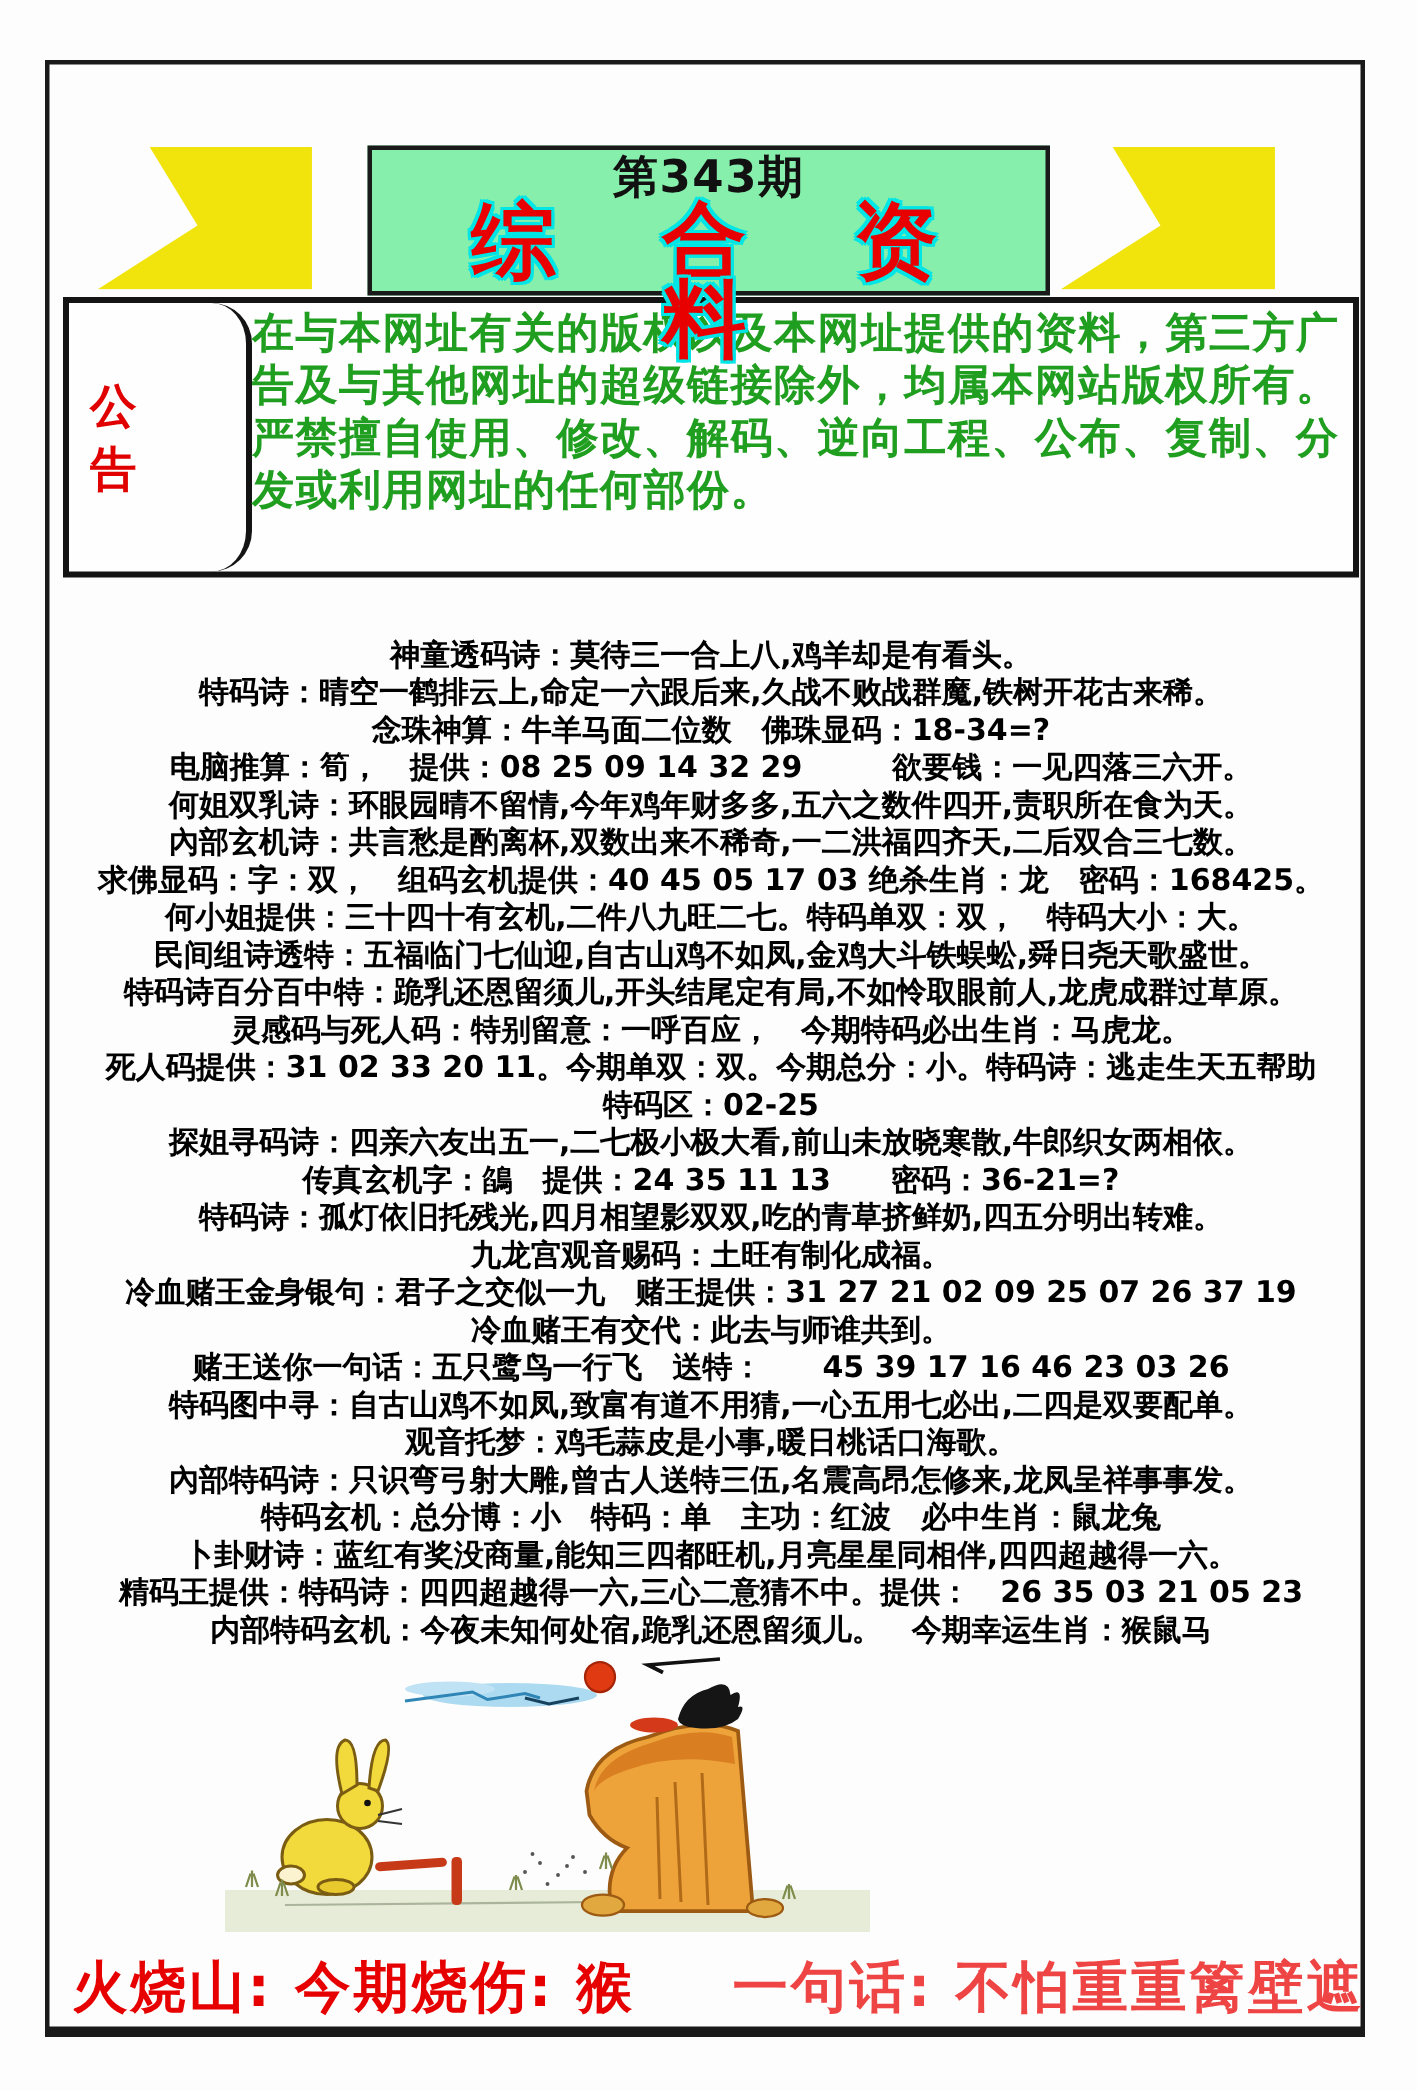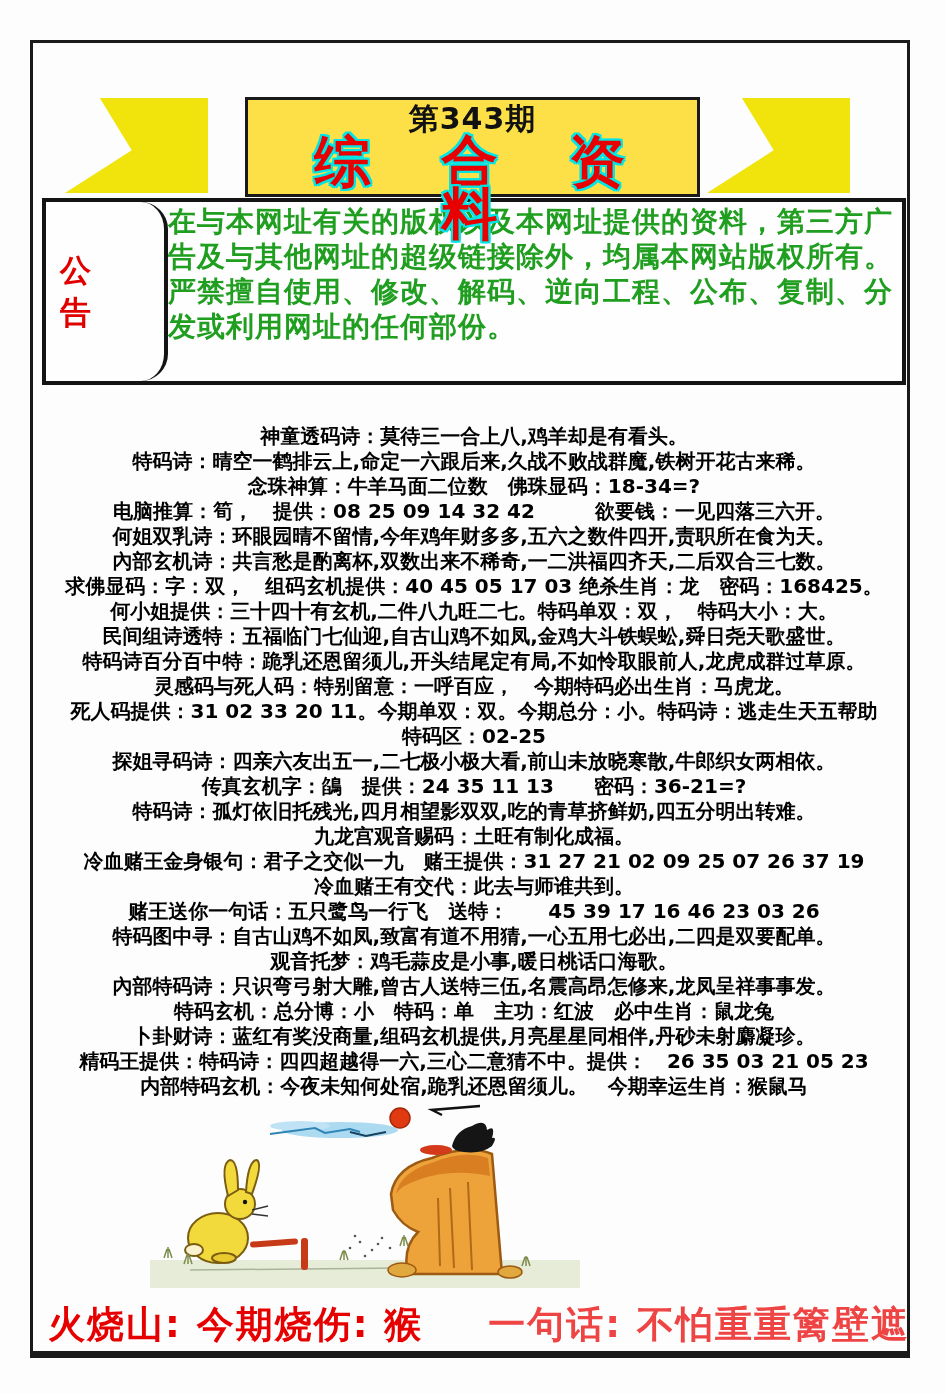--- a/index.html
+++ b/index.html
@@ -5,21 +5,21 @@
   html,body{margin:0;padding:0;background:#ffffff;}
   .page{position:relative;width:945px;height:1394px;background:#fdfdfd;overflow:hidden;
         font-family:"DejaVu Sans","Liberation Sans",sans-serif;}
   .outer-border{position:absolute;left:30px;top:40px;width:880px;height:1318px;
         border:3px solid #1a1a1a;border-bottom-width:7px;box-sizing:border-box;}
   
   .ribbon{position:absolute;top:98px;width:145px;height:95px;background:#f0e40c;}
   .ribbon.left{left:65px;clip-path:polygon(24% 0,98.6% 0,98.6% 100%,0 100%,46% 55%);}
   .ribbon.right{left:707px;clip-path:polygon(24% 0,98.6% 0,98.6% 100%,0 100%,46% 55%);}
   
-  .title-box{position:absolute;left:245px;top:97px;width:455px;height:100px;background:#fde047;
+  .title-box{position:absolute;left:245px;top:97px;width:455px;height:100px;background:#86efac;
         border:3px solid #1a1a1a;box-sizing:border-box;text-align:center;z-index:3;}
   .issue{font-size:30px;font-weight:bold;color:#111;line-height:34px;margin-top:2px;letter-spacing:1px;}
   .main-title{font-size:56px;font-weight:bold;color:#e80000;letter-spacing:26px;line-height:52px;
         margin-left:20px;
         text-shadow:-2px -2px 0 #00e5e5,2px -2px 0 #00e5e5,-2px 2px 0 #00e5e5,2px 2px 0 #00e5e5,
                     0 -2px 0 #00e5e5,0 2px 0 #00e5e5,-2px 0 0 #00e5e5,2px 0 0 #00e5e5;}
   
   .notice{position:absolute;left:42px;top:198px;width:864px;height:187px;border:4px solid #141414;
         box-sizing:border-box;display:flex;background:#fefefe;z-index:2;}
   .notice-label{width:122px;border-right:4px solid #141414;display:flex;align-items:center;
@@ -54,42 +54,42 @@
 
   <div class="notice">
     <div class="notice-label">公 告</div>
     <div class="notice-text">在与本网址有关的版权以及本网址提供的资料，第三方广告及与其他网址的超级链接除外，均属本网站版权所有。严禁擅自使用、修改、解码、逆向工程、公布、复制、分发或利用网址的任何部份。</div>
   </div>
 
   <div class="body-lines">
     <div class="bl">神童透码诗：莫待三一合上八,鸡羊却是有看头。</div>
     <div class="bl">特码诗：晴空一鹤排云上,命定一六跟后来,久战不败战群魔,铁树开花古来稀。</div>
     <div class="bl">念珠神算：牛羊马面二位数　佛珠显码：18-34=?</div>
-    <div class="bl">电脑推算：筍，　提供：08 25 09 14 32 42　　　欲要钱：一见四落三六开。</div>
+    <div class="bl">电脑推算：筍，　提供：08 25 09 14 32 29　　　欲要钱：一见四落三六开。</div>
     <div class="bl">何姐双乳诗：环眼园晴不留情,今年鸡年财多多,五六之数件四开,责职所在食为天。</div>
     <div class="bl">內部玄机诗：共言愁是酌离杯,双数出来不稀奇,一二洪福四齐天,二后双合三七数。</div>
     <div class="bl">求佛显码：字：双，　组码玄机提供：40 45 05 17 03 绝杀生肖：龙　密码：168425。</div>
     <div class="bl">何小姐提供：三十四十有玄机,二件八九旺二七。特码单双：双，　特码大小：大。</div>
     <div class="bl">民间组诗透特：五福临门七仙迎,自古山鸡不如凤,金鸡大斗铁蜈蚣,舜日尧天歌盛世。</div>
     <div class="bl">特码诗百分百中特：跪乳还恩留须儿,开头结尾定有局,不如怜取眼前人,龙虎成群过草原。</div>
     <div class="bl">灵感码与死人码：特别留意：一呼百应，　今期特码必出生肖：马虎龙。</div>
     <div class="bl">死人码提供：31 02 33 20 11。今期单双：双。今期总分：小。特码诗：逃走生天五帮助</div>
     <div class="bl">特码区：02-25</div>
     <div class="bl">探姐寻码诗：四亲六友出五一,二七极小极大看,前山未放晓寒散,牛郎织女两相依。</div>
     <div class="bl">传真玄机字：鵮　提供：24 35 11 13　　密码：36-21=?</div>
     <div class="bl">特码诗：孤灯依旧托残光,四月相望影双双,吃的青草挤鲜奶,四五分明出转难。</div>
     <div class="bl">九龙宫观音赐码：土旺有制化成福。</div>
     <div class="bl">冷血赌王金身银句：君子之交似一九　赌王提供：31 27 21 02 09 25 07 26 37 19</div>
     <div class="bl">冷血赌王有交代：此去与师谁共到。</div>
     <div class="bl">赌王送你一句话：五只鹭鸟一行飞　送特：　　45 39 17 16 46 23 03 26</div>
     <div class="bl">特码图中寻：自古山鸡不如凤,致富有道不用猜,一心五用七必出,二四是双要配单。</div>
     <div class="bl">观音托梦：鸡毛蒜皮是小事,暖日桃话口海歌。</div>
     <div class="bl">內部特码诗：只识弯弓射大雕,曾古人送特三伍,名震高昂怎修来,龙凤呈祥事事发。</div>
     <div class="bl">特码玄机：总分博：小　特码：单　主功：红波　必中生肖：鼠龙兔</div>
-    <div class="bl">卜卦财诗：蓝红有奖没商量,组码玄机提供,月亮星星同相伴,丹砂未射麝凝珍。</div>
+    <div class="bl">卜卦财诗：蓝红有奖没商量,能知三四都旺机,月亮星星同相伴,四四超越得一六。</div>
     <div class="bl">精码王提供：特码诗：四四超越得一六,三心二意猜不中。提供：　26 35 03 21 05 23</div>
     <div class="bl">内部特码玄机：今夜未知何处宿,跪乳还恩留须儿。　今期幸运生肖：猴鼠马</div>
   </div>
 
   <svg class="cartoon" viewBox="0 0 430 205" xmlns="http://www.w3.org/2000/svg">
 
     <rect x="0" y="162" width="430" height="28" fill="#e7ecd8"></rect>
     <line x1="40" y1="172" x2="250" y2="170" stroke="#aab49a" stroke-width="1.5"></line>
 
     <g>

